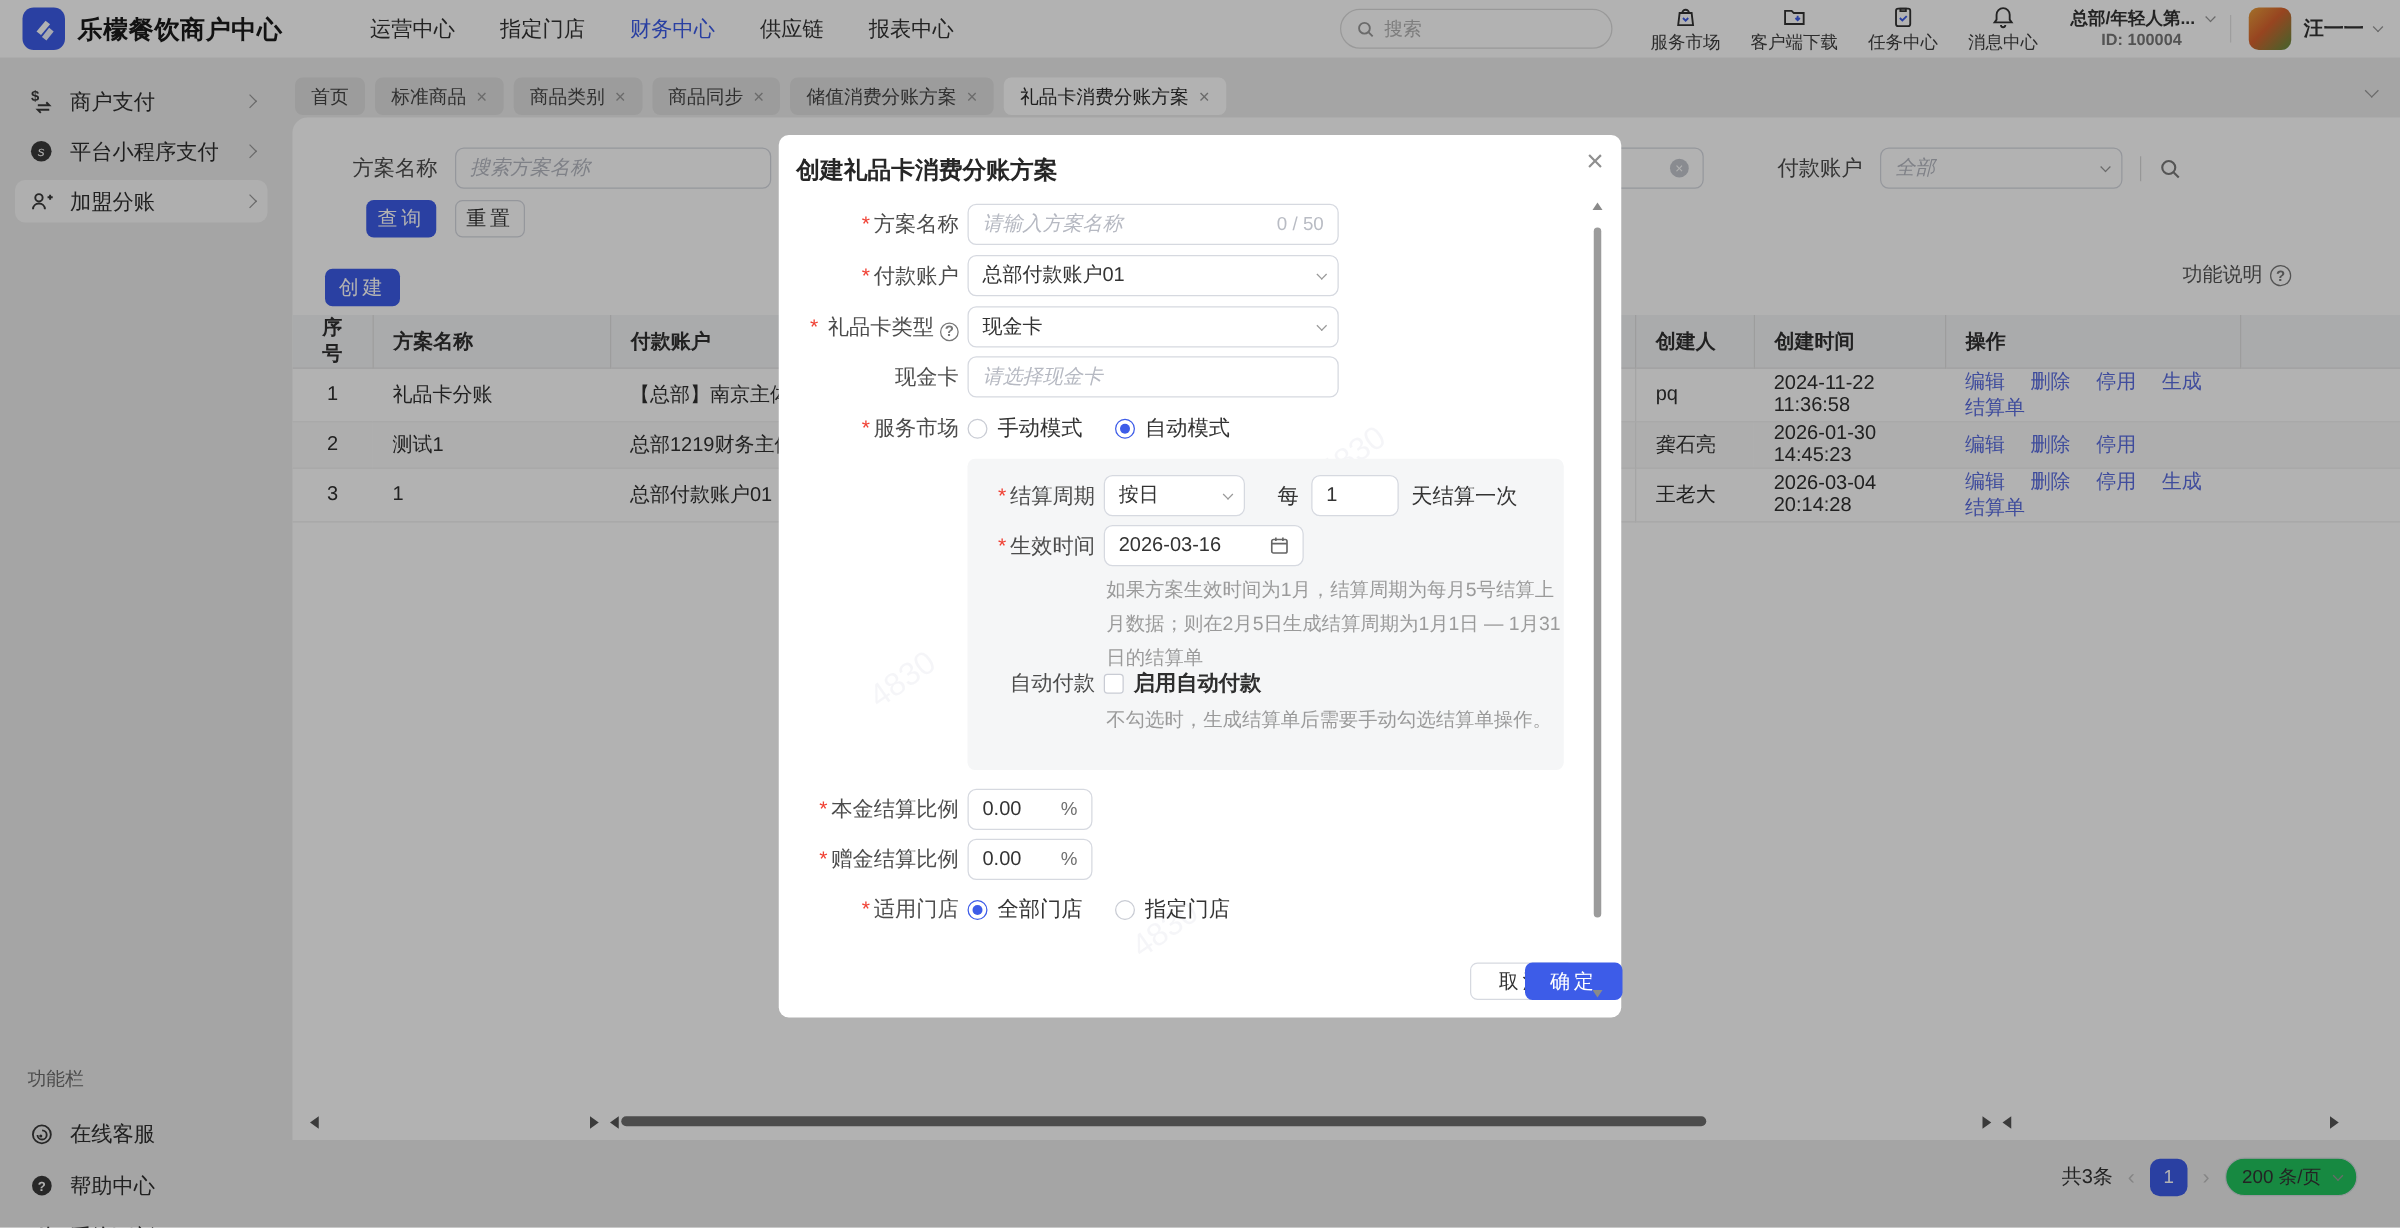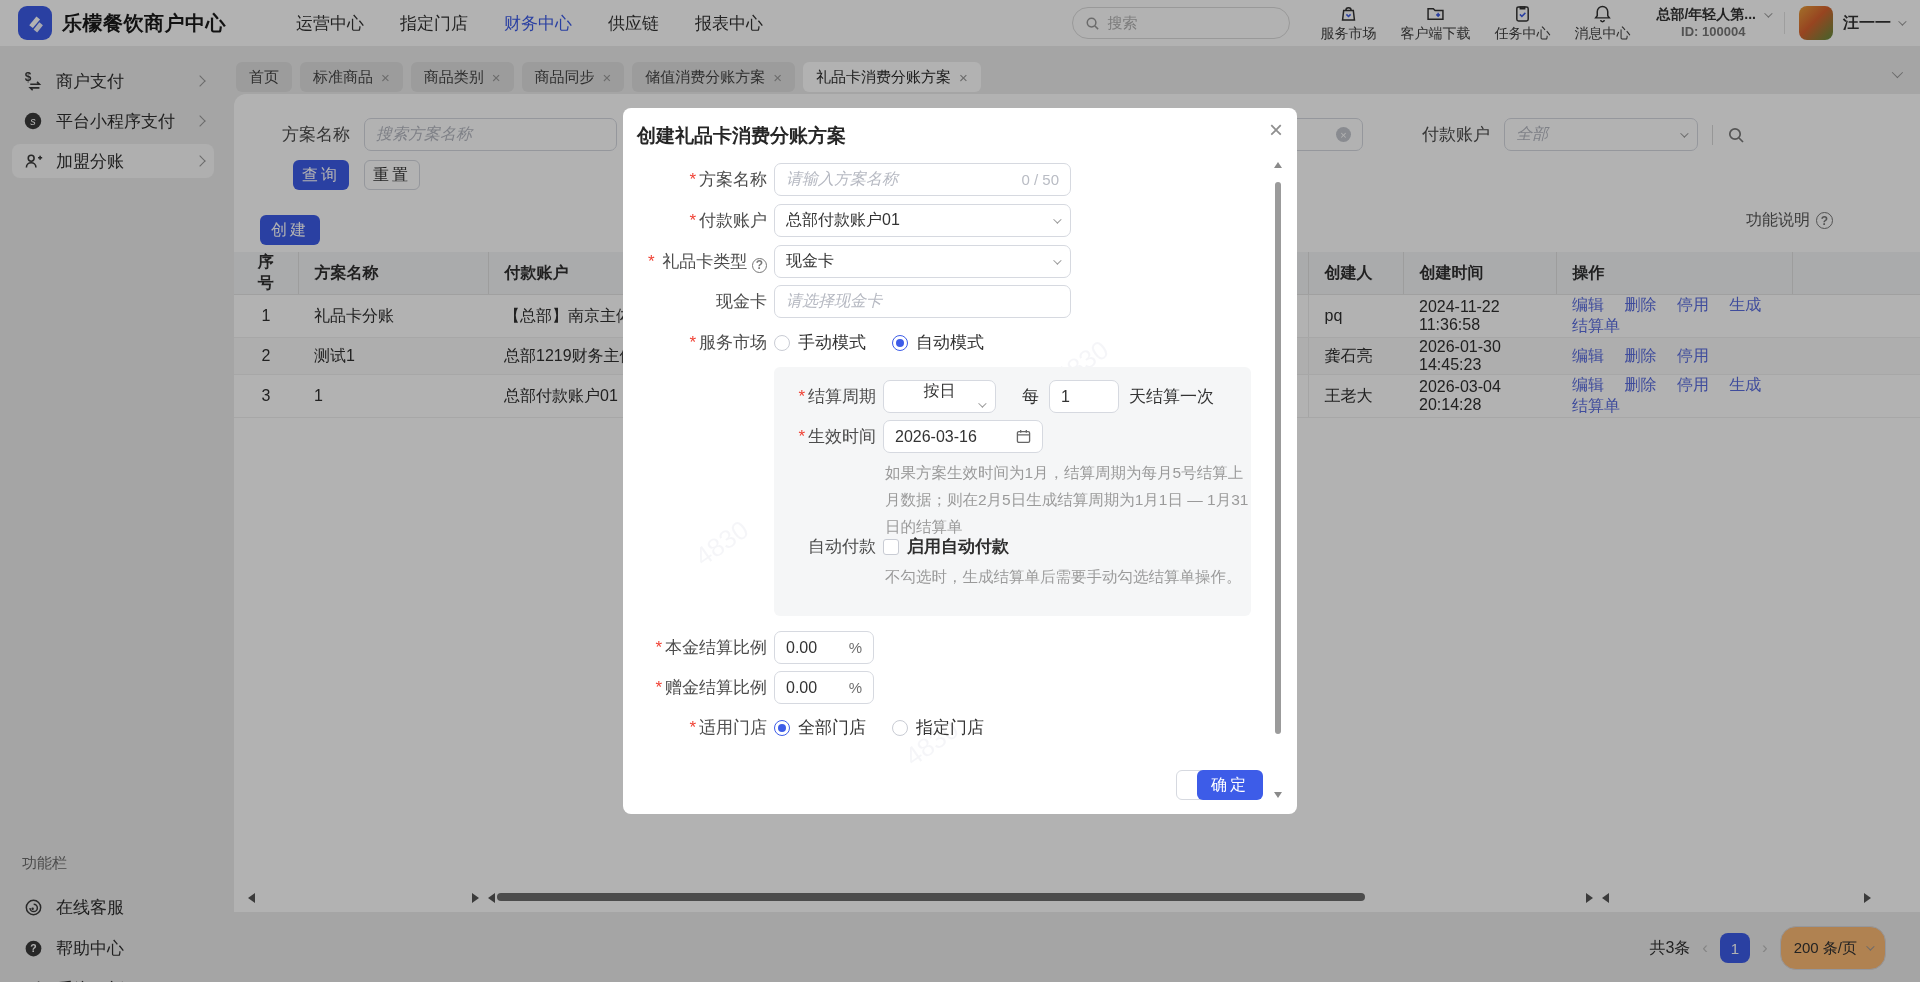--- a/index.html
+++ b/index.html
@@ -99,22 +99,22 @@
   .tri.r { border-left:7px solid #555; }
   .hthumb { position:absolute; left:263px; top:3px; width:868px; height:8px; border-radius:4px;
     background:#6d6d6d; }
 
   
   .pager { position:absolute; top:926px; right:34px; display:flex; align-items:center; gap:12px;
     font-size:16px; color:#333; }
   .pg-arrow { color:#bfbfbf; font-size:17px; }
   .pg-cur { width:30px; height:30px; background:#3d5ce8; color:#fff; border-radius:8px;
     display:flex; align-items:center; justify-content:center; font-size:15px; }
-  .pg-size { height:44px; border:1px solid #d6d9e0; border-radius:16px; display:flex;
-    align-items:center; gap:9px; padding:0 13px; font-size:15px; color:#333; background:#fdba74; }
+  .pg-size { height:31px; border:1px solid #d6d9e0; border-radius:16px; display:flex;
+    align-items:center; gap:9px; padding:0 13px; font-size:15px; color:#333; background:#22c55e; }
 
   
   .overlay { position:absolute; inset:0; background:rgba(0,0,0,.30); z-index:40; }
   .modal { position:absolute; left:623px; top:108px; width:674px; height:706px; background:#fff;
     border-radius:8px; z-index:50; }
   .m-title { position:absolute; left:14px; top:15px; font-size:19px; font-weight:700; color:#262626; }
   .m-close { position:absolute; right:14px; top:10px; font-size:24px; color:#8f8f8f; cursor:pointer;
     line-height:1; }
   .m-close::before { content:"×"; }
   .mrow { position:absolute; left:0; display:flex; align-items:center; }
@@ -491,21 +491,21 @@
     <div class="mlabel req">服务市场</div>
     <span class="radio mctl"></span>
     <span class="rlabel">手动模式</span>
     <span class="radio on"></span>
     <span class="rlabel">自动模式</span>
   </div>
 
   <div class="gpanel">
     <div class="mrow" style="top:13px;">
       <div class="mlabel req">结算周期</div>
-      <div class="inp mctl" style="width:113px;flex-direction:column;">
+      <div class="inp mctl" style="width:113px;">
         <span>按日</span>
         <i class="chev down sm"></i>
       </div>
       <span style="margin-left:26px; font-size:17px;">每</span>
       <div class="inp" style="width:70px; margin-left:10px;">
         <span>1</span>
       </div>
       <span style="margin-left:10px; font-size:17px;">天结算一次</span>
     </div>
     <div class="mrow" style="top:53px;">
@@ -549,20 +549,20 @@
 
   <div class="mrow" style="top:608px;">
     <div class="mlabel req">适用门店</div>
     <span class="radio on mctl"></span>
     <span class="rlabel">全部门店</span>
     <span class="radio"></span>
     <span class="rlabel">指定门店</span>
   </div>
 
   <div class="btn ghost m-foot-btn" style="left:553px; width:84px;">取消</div>
-  <div class="btn primary m-foot-btn" style="left:574px; width:66px;">确定</div>
+  <div class="btn primary m-foot-btn" style="left:597px; width:78px;">确定</div>
 
   <div class="abs" style="left:650px; top:52px; width:10px; bottom:14px;">
     <i class="abs" style="left:1px; top:2px; width:0; height:0; border-left:4px solid transparent; border-right:4px solid transparent; border-bottom:6px solid #8a8a8a;"></i>
     <span class="abs" style="left:2px; top:22px; width:6px; height:552px; background:#9b9b9b; border-radius:3px;"></span>
     <i class="abs" style="left:1px; bottom:2px; width:0; height:0; border-left:4px solid transparent; border-right:4px solid transparent; border-top:6px solid #8a8a8a;"></i>
   </div>
 </div>
 
 </body></html>

